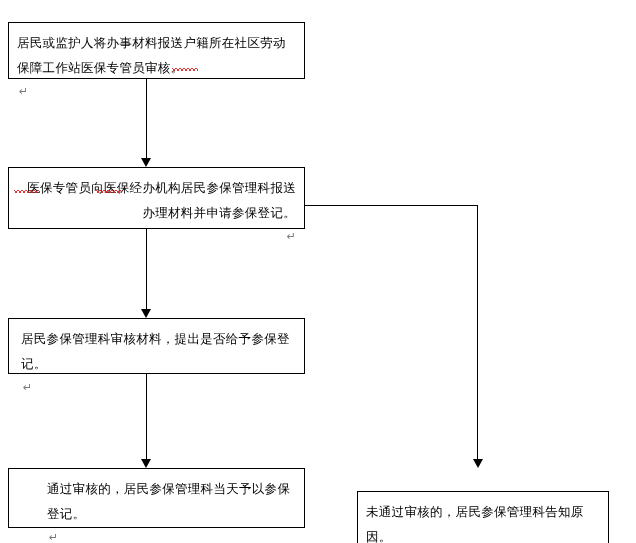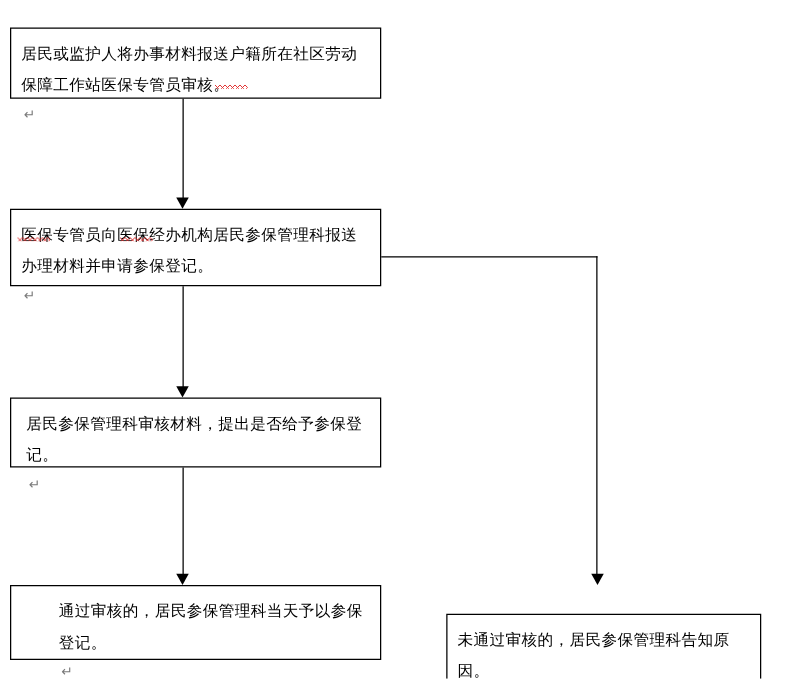--- a/index.html
+++ b/index.html
@@ -72,21 +72,21 @@
 </head>
 <body>
 
 <div id="canvas">
 
   <div class="node" id="n1" style="left: 8px; top: 22px; width: 297px; height: 57px;">
     <div class="node-text">居民或监护人将办事材料报送户籍所在社区劳动保障工作站医保专管员审核。</div>
     <span class="pilcrow">↵</span>
   </div>
 
-  <div class="node" id="n2" style="left: 8px; top: 167px; width: 297px; height: 62px;">
+  <div class="node" id="n2" style="left: 8px; top: 167px; width: 297px; height: 62px; text-align: right;">
     <div class="node-text">医保专管员向医保经办机构居民参保管理科报送办理材料并申请参保登记。</div>
     <span class="pilcrow">↵</span>
   </div>
 
   <div class="node" id="n3" style="left: 8px; top: 318px; width: 297px; height: 56px; padding-left: 12px;">
     <div class="node-text">居民参保管理科审核材料，提出是否给予参保登记。</div>
     <span class="pilcrow">↵</span>
   </div>
 
   <div class="node" id="n4" style="left: 8px; top: 468px; width: 297px; height: 60px; padding-left: 38px;">

